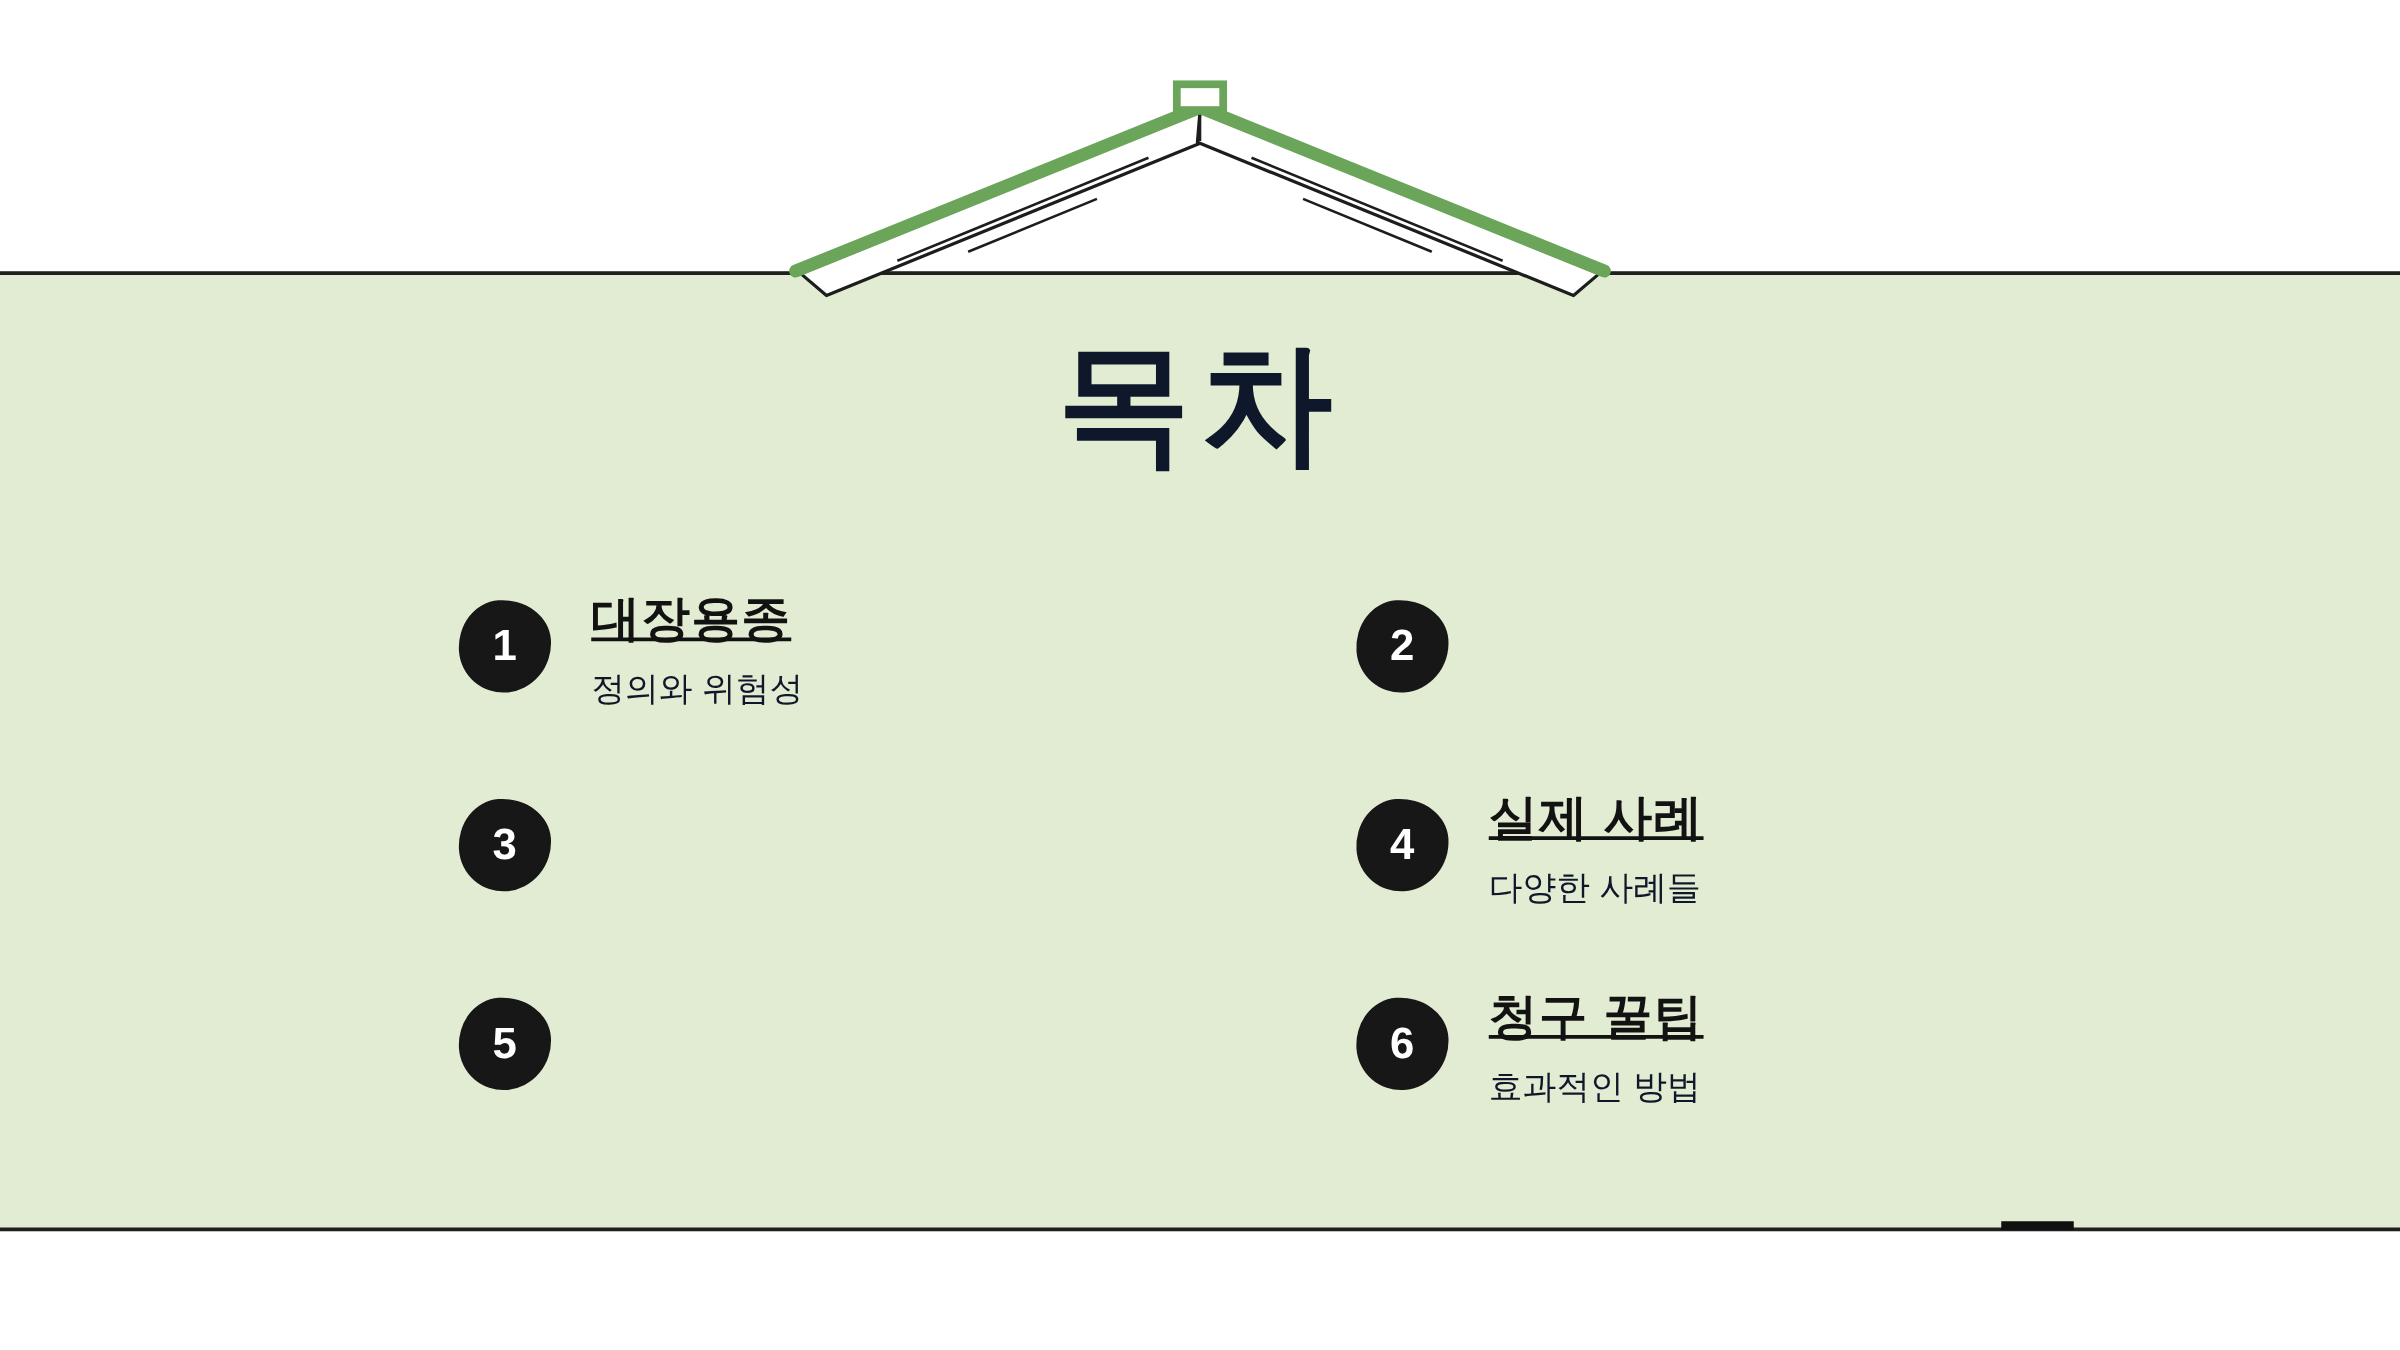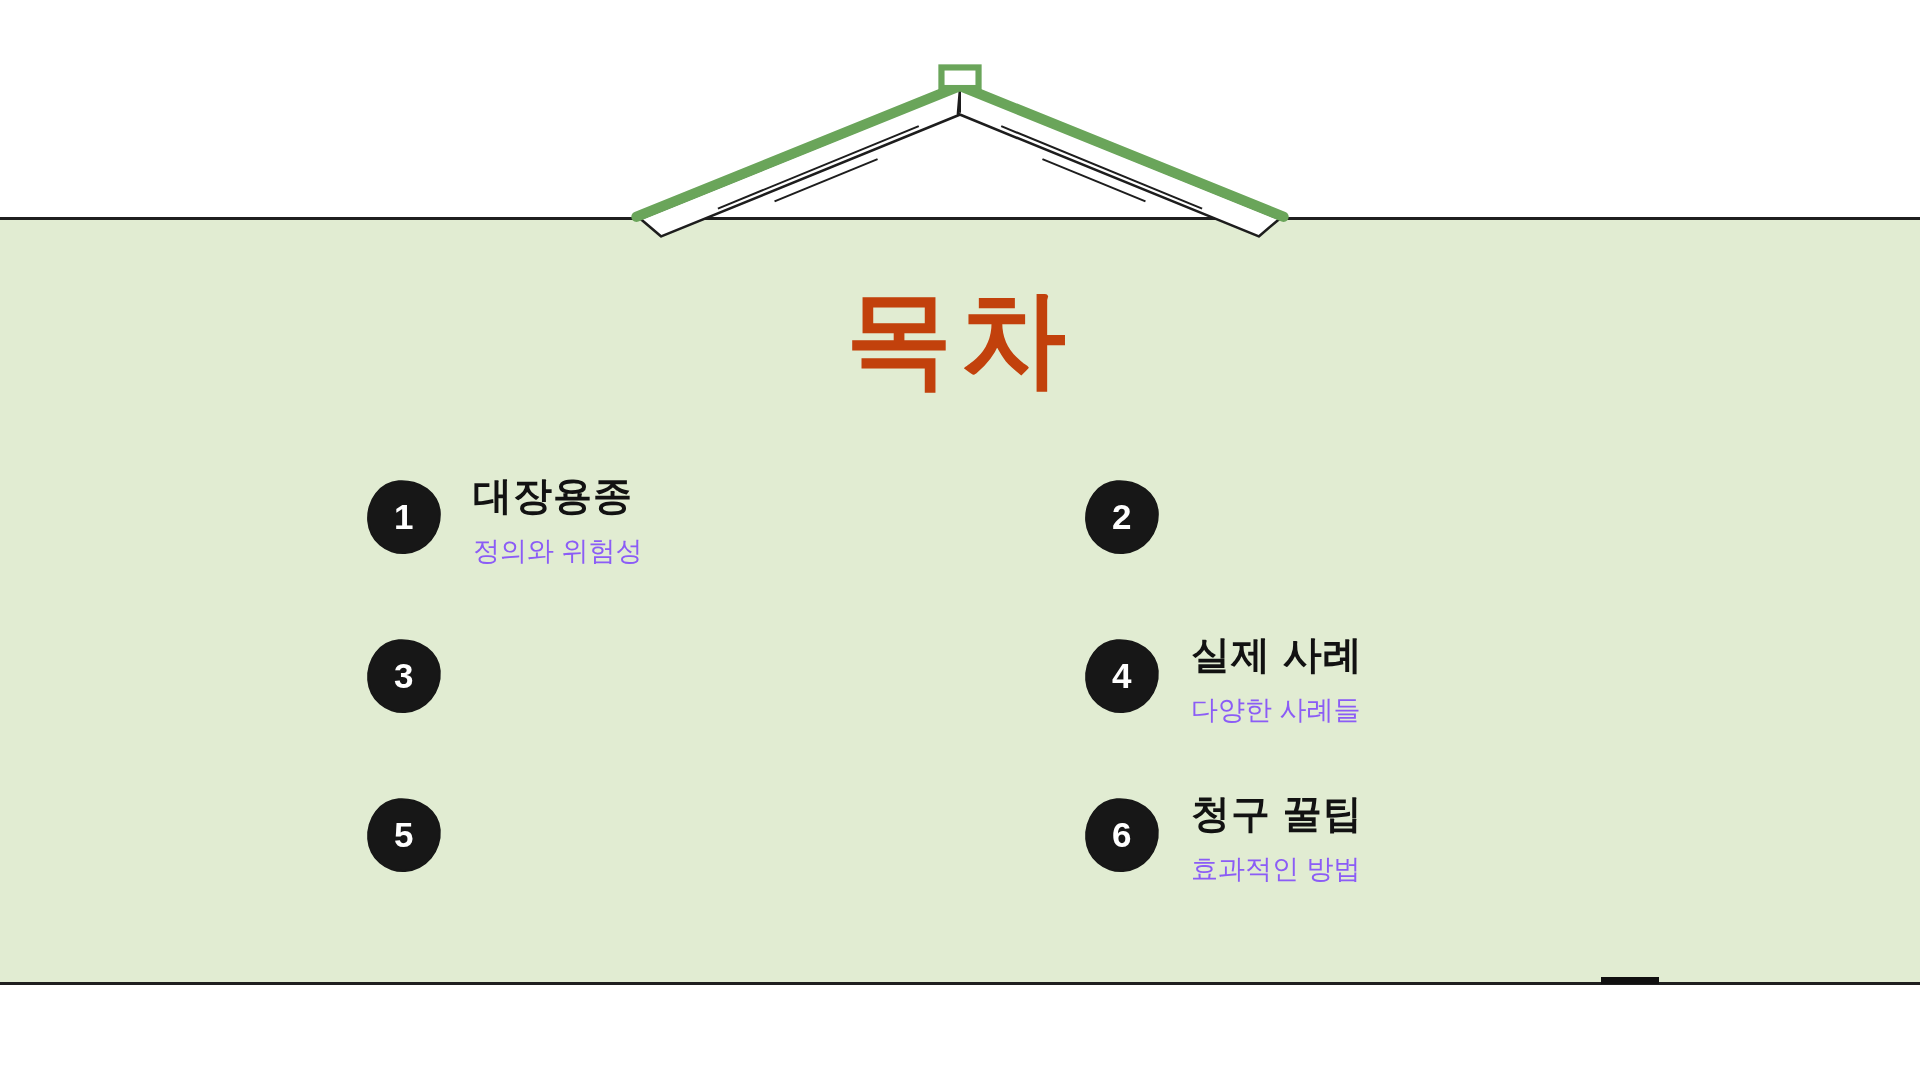--- a/index.html
+++ b/index.html
@@ -22,22 +22,22 @@
     border-top:3px solid #1f1f1f;
     border-bottom:3px solid #1f1f1f;
   }
   
   .book{
     position:absolute;left:50%;top:62px;transform:translateX(-50%);
     width:680px;height:185px;z-index:5;
   }
   
   .slide-title{
-    position:absolute;left:50%;top:268px;transform:translateX(-50%);
-    font-size:106px;font-weight:900;letter-spacing:8px;color:#c2410c;
+    position:absolute;left:50%;top:252px;transform:translateX(-50%);
+    font-size:106px;font-weight:900;letter-spacing:8px;color:#0f172a;
     z-index:6;white-space:nowrap;
   }
   
   .toc{
     position:absolute;left:369px;top:474px;width:1300px;
     display:grid;
     grid-template-columns:718px auto;
     grid-auto-rows:159px;
     z-index:6;
   }
@@ -46,22 +46,22 @@
     width:70px;height:70px;flex:0 0 70px;margin-top:8px;
     background:#171717;color:#ffffff;
     display:flex;align-items:center;justify-content:center;
     font-size:35px;font-weight:700;
     border-radius:46% 54% 52% 48% / 52% 46% 54% 48%;
     transform:rotate(-4deg);
     box-shadow:0 0 0 2px #171717;
   }
   .num span{transform:rotate(4deg);}
   .txt{margin-left:34px;}
-  .t{font-size:39px;font-weight:700;line-height:1.15;color:#121212;letter-spacing:1px;}
-  .s{font-size:27px;font-weight:400;margin-top:14px;color:#8b5cf6;}
+  .t{font-size:39px;font-weight:700;line-height:1.15;color:#121212;letter-spacing:1px;text-decoration:underline;}
+  .s{font-size:27px;font-weight:400;margin-top:14px;color:#0f172a;}
   
   .dash{
     position:absolute;left:1601px;top:977px;width:58px;height:7px;
     background:#101010;z-index:7;
   }
 </style>
 </head>
 <body>
 
 <div class="panel"></div>

